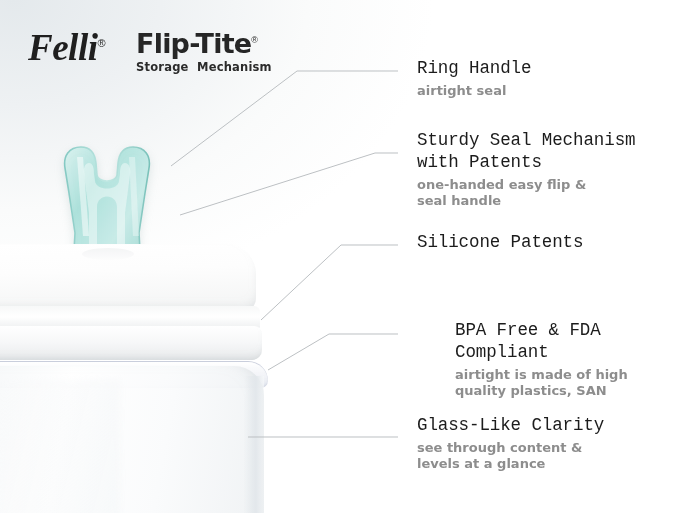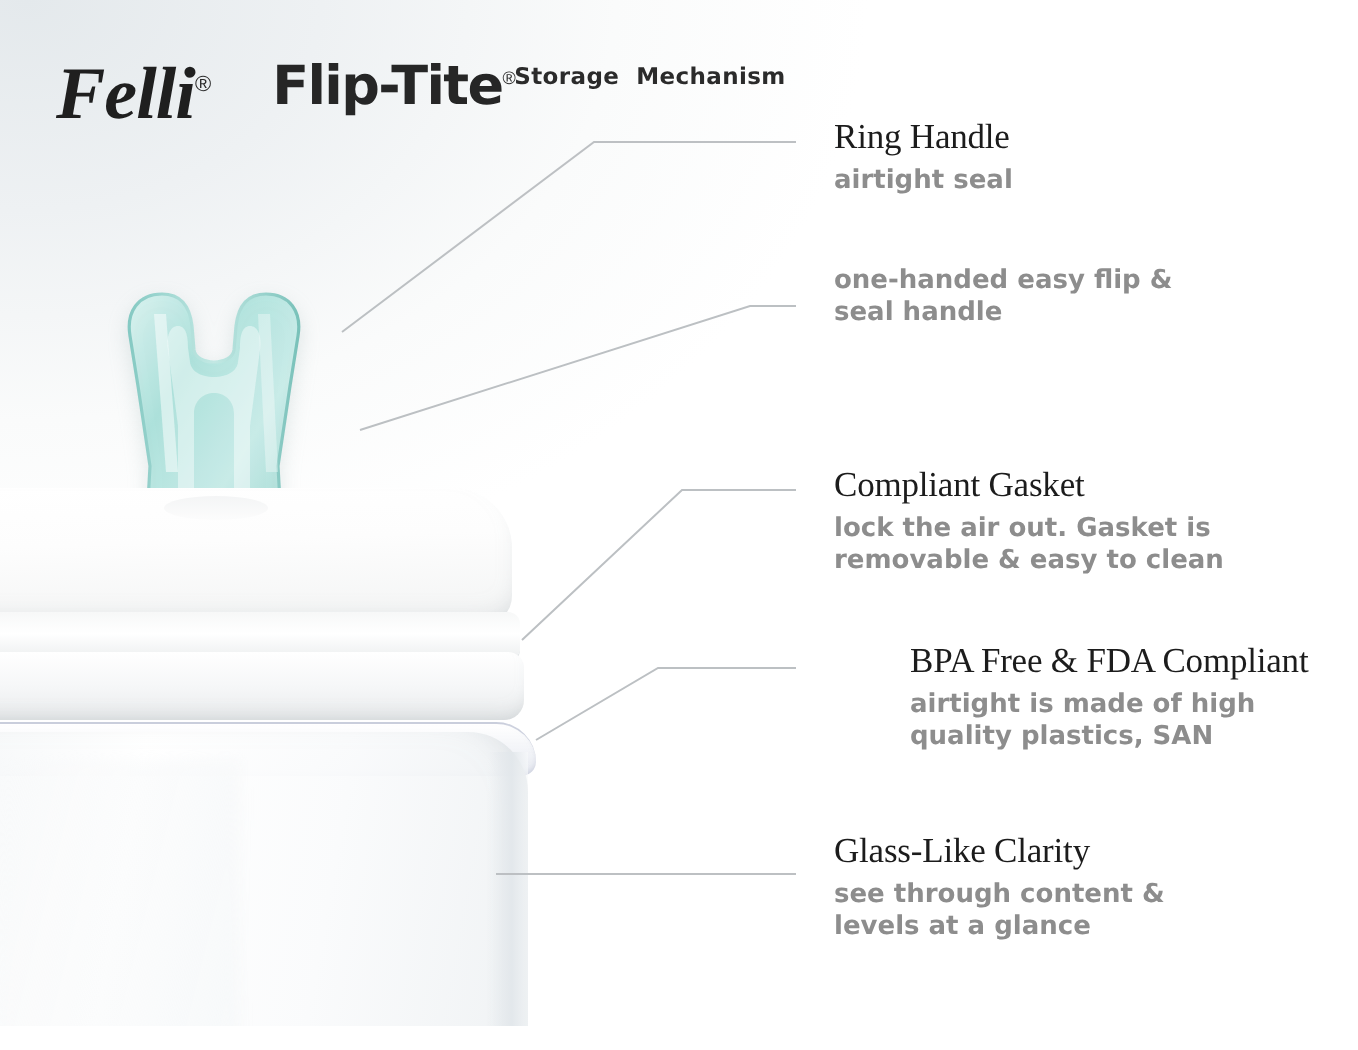--- a/index.html
+++ b/index.html
@@ -51,20 +51,21 @@
   .logo-divider {
     width: 5px;
     height: 34px;
     background: linear-gradient(180deg, #8aa2b4 0%, #5d7park 0%, #5d7d95 55%, #8fa6b6 100%);
     margin: 3px 12px 0 12px;
     border-radius: 1px;
     flex: 0 0 auto;
   }
   .fliptite-wrap {
     display: flex;
+    flex-direction: column;
     margin-top: 1px;
   }
   .fliptite {
     font-family: "DejaVu Sans", sans-serif;
     font-weight: 700;
     font-size: 27px;
     line-height: 29px;
     color: #262626;
     letter-spacing: -0.8px;
     white-space: nowrap;
@@ -186,21 +187,21 @@
     filter: blur(3px);
   }
 
   
   #leaders { position: absolute; left: 0; top: 0; }
 
   
   .callout { position: absolute; left: 417px; }
   .callout h3 {
     margin: 0;
-    font-family: Liberation Serif, serif;
+    font-family: Liberation Mono, monospace;
     font-weight: 400;
     font-size: 17.5px;
     line-height: 22px;
     color: #1c1c1c;
     letter-spacing: -0.1px;
   }
   .callout p {
     margin: 4px 0 0 0;
     font-family: "DejaVu Sans", sans-serif;
     font-weight: 700;
@@ -280,28 +281,28 @@
       <polyline points="248,437 398,437"></polyline>
     </g>
   </svg>
 
   <div class="callout" id="c0">
     <h3>Ring Handle</h3>
     <p>airtight seal</p>
   </div>
 
   <div class="callout" id="c1">
+    <h3>Sturdy Seal Mechanism
+with Patents</h3>
     <p>one-handed easy flip &amp;
 seal handle</p>
   </div>
 
   <div class="callout" id="c2">
-    <h3>Compliant Gasket</h3>
-    <p>lock the air out. Gasket is
-removable &amp; easy to clean</p>
+    <h3>Silicone Patents</h3>
   </div>
 
   <div class="callout" id="c3">
     <h3>BPA Free &amp; FDA Compliant</h3>
     <p>airtight is made of high
 quality plastics, SAN</p>
   </div>
 
   <div class="callout" id="c4">
     <h3>Glass-Like Clarity</h3>

